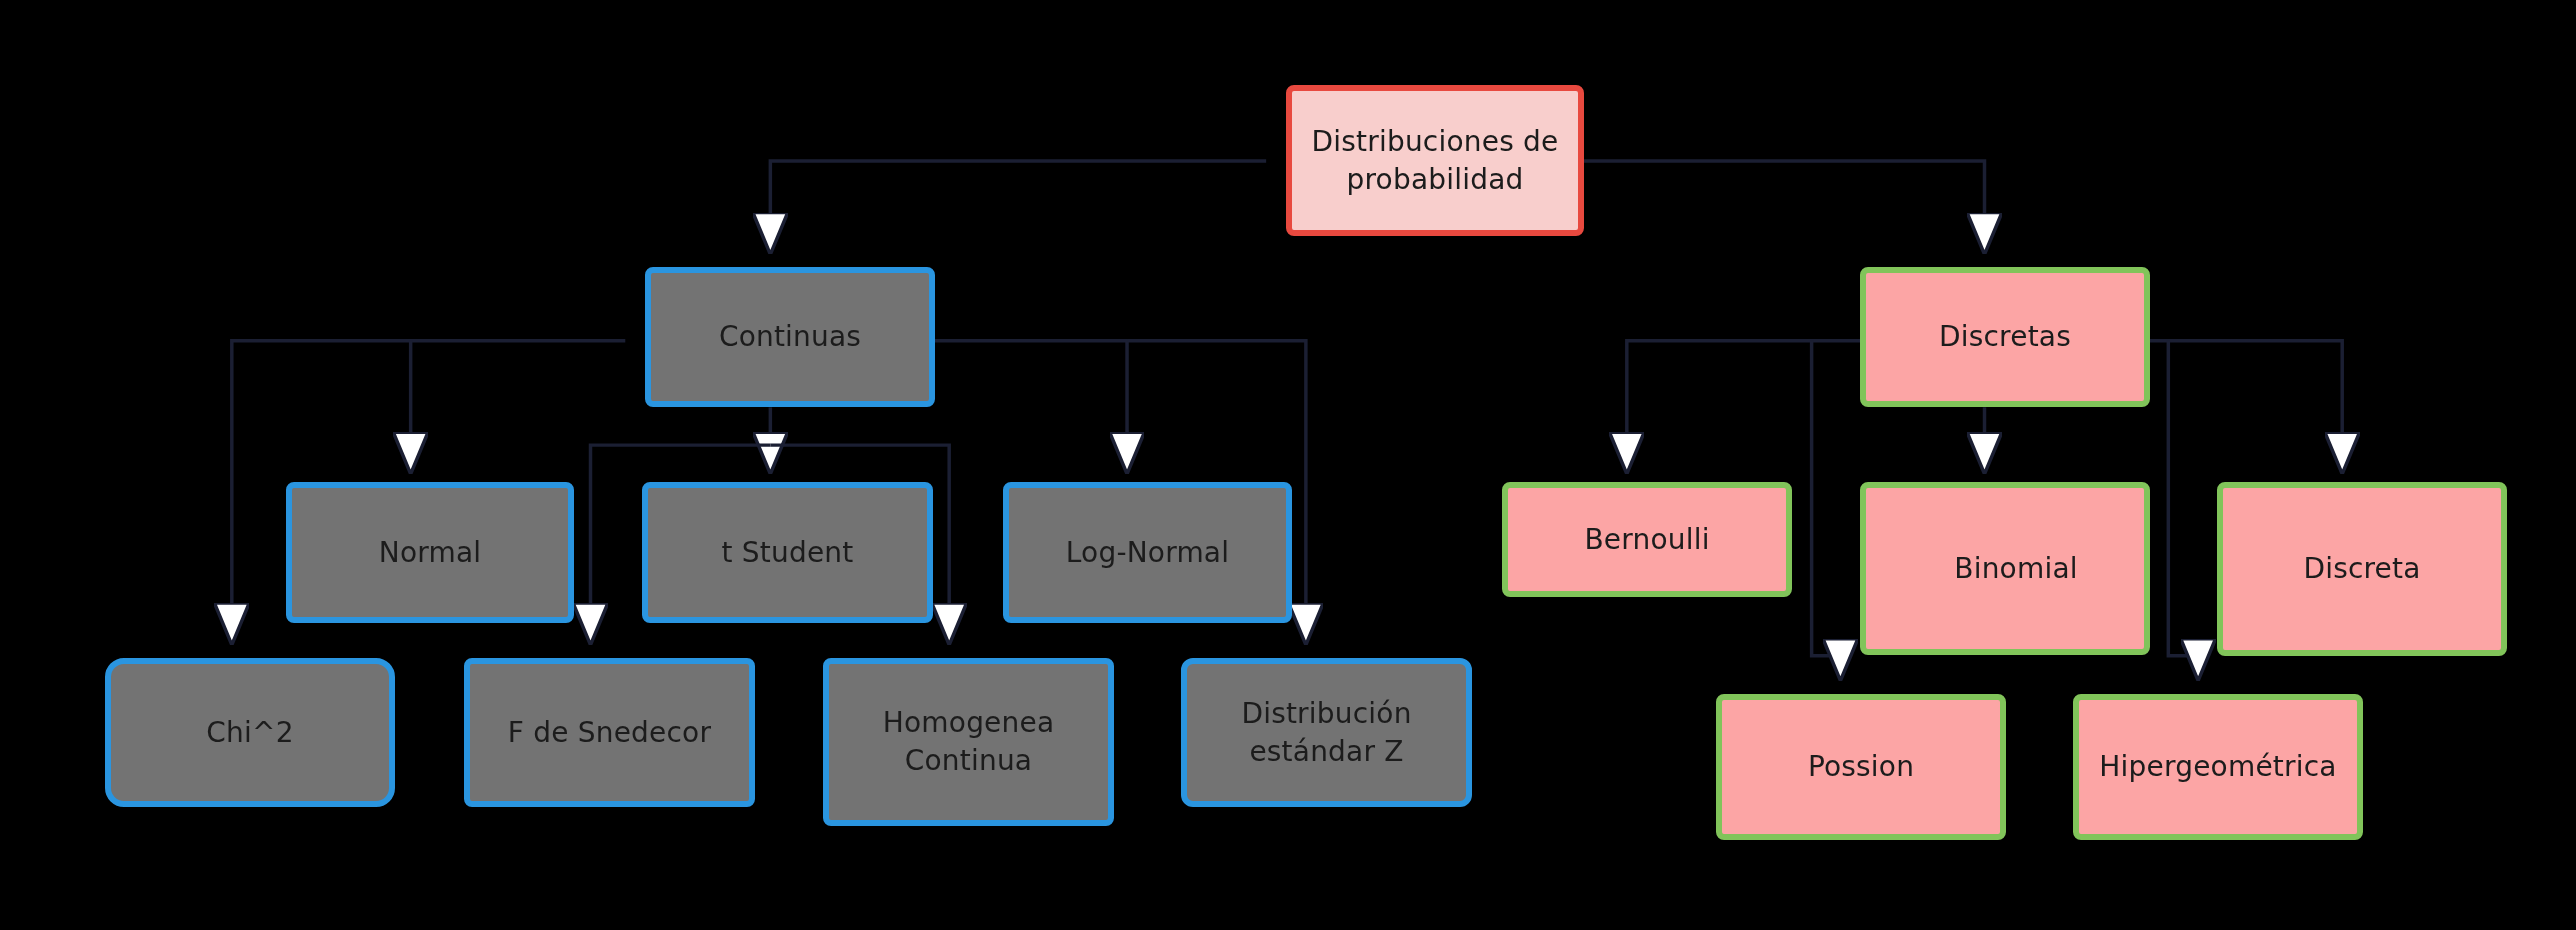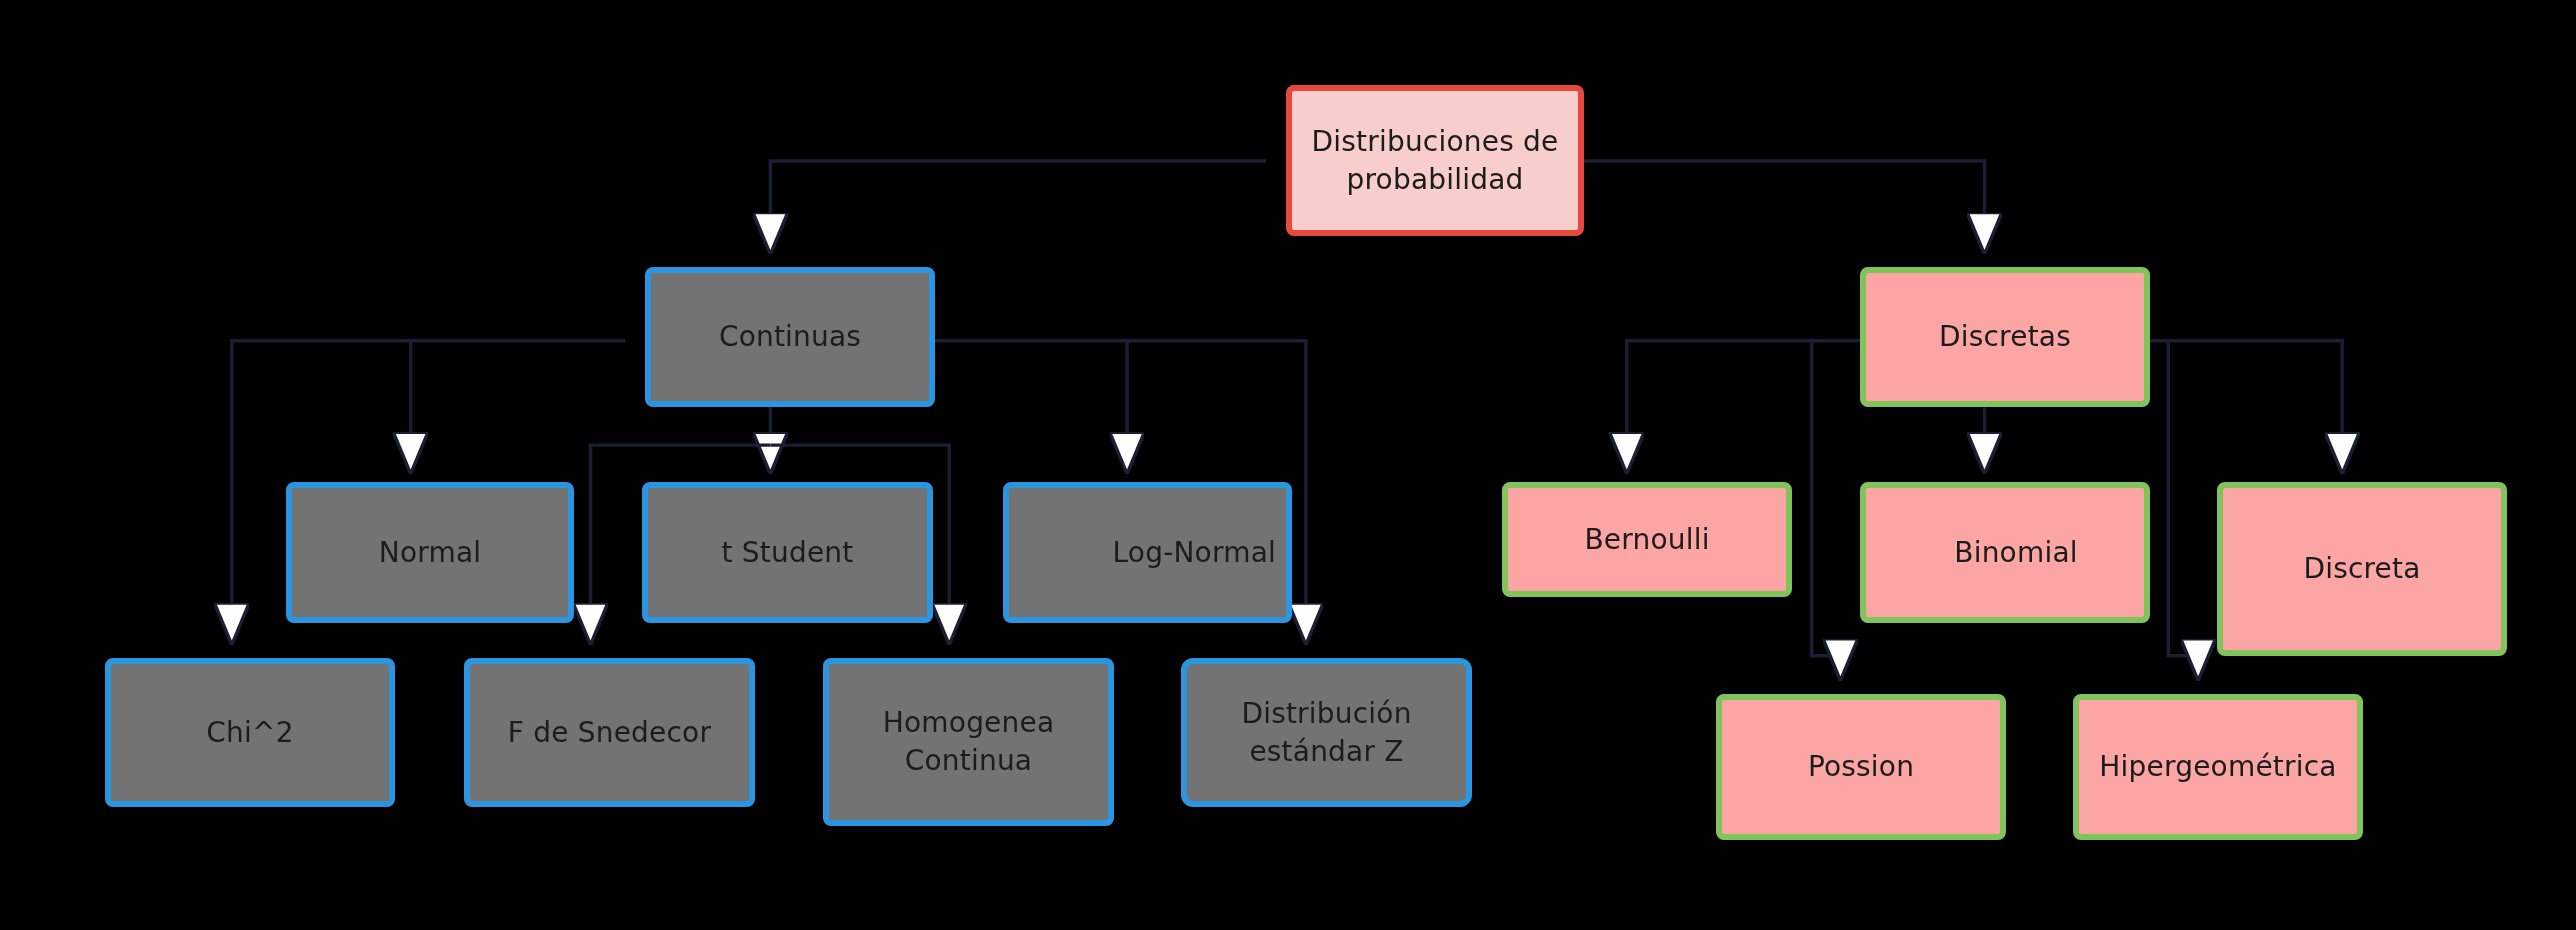--- a/index.html
+++ b/index.html
@@ -105,25 +105,25 @@
   </div>
 
   <div class="node continuous" style="left:266px; top:482px; width:288px; height:141px;">
     <span class="node-label">Normal</span>
   </div>
 
   <div class="node continuous" style="left:622px; top:482px; width:291px; height:141px;">
     <span class="node-label">t Student</span>
   </div>
 
-  <div class="node continuous" style="left:983px; top:482px; width:289px; height:141px;text-align:right;">
+  <div class="node continuous" style="left:983px; top:482px; width:289px; height:141px;">
     <span class="node-label">Log-Normal</span>
   </div>
 
-  <div class="node continuous" style="left:85px; top:658px; width:290px; height:149px;">
+  <div class="node continuous" style="left:85px; top:658px; width:290px; height:149px;border-radius:19px;">
     <span class="node-label">Chi^2</span>
   </div>
 
   <div class="node continuous" style="left:444px; top:658px; width:291px; height:149px;">
     <span class="node-label">F de Snedecor</span>
   </div>
 
   <div class="node continuous" style="left:803px; top:658px; width:291px; height:168px;">
     <span class="node-label">Homogenea
 Continua</span>
@@ -135,21 +135,21 @@
   </div>
 
   <div class="node discrete" style="left:1840px; top:267px; width:290px; height:140px;">
     <span class="node-label">Discretas</span>
   </div>
 
   <div class="node discrete" style="left:1482px; top:482px; width:290px; height:115px;">
     <span class="node-label">Bernoulli</span>
   </div>
 
-  <div class="node discrete" style="left:1840px; top:482px; width:290px; height:141px;padding-left:32px;">
+  <div class="node discrete" style="left:1840px; top:482px; width:290px; height:173px;padding-left:32px;">
     <span class="node-label">Binomial</span>
   </div>
 
   <div class="node discrete" style="left:2197px; top:482px; width:290px; height:174px;">
     <span class="node-label">Discreta</span>
   </div>
 
   <div class="node discrete" style="left:1696px; top:694px; width:290px; height:146px;">
     <span class="node-label">Possion</span>
   </div>

